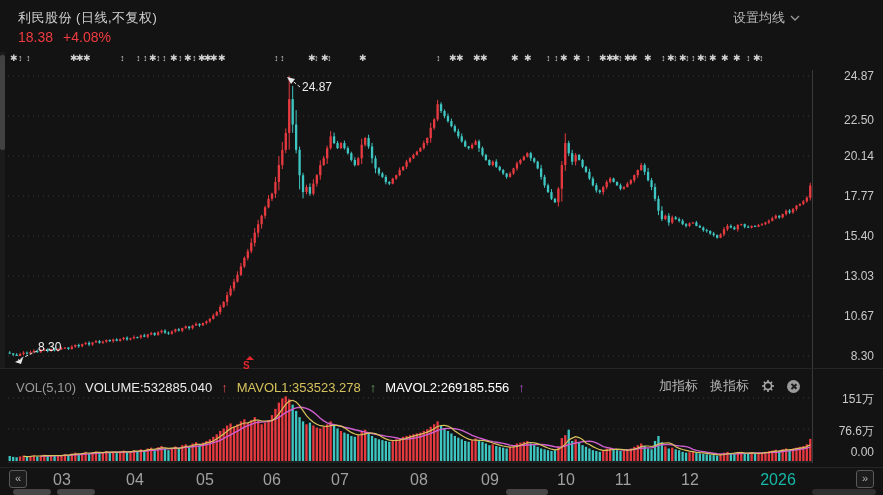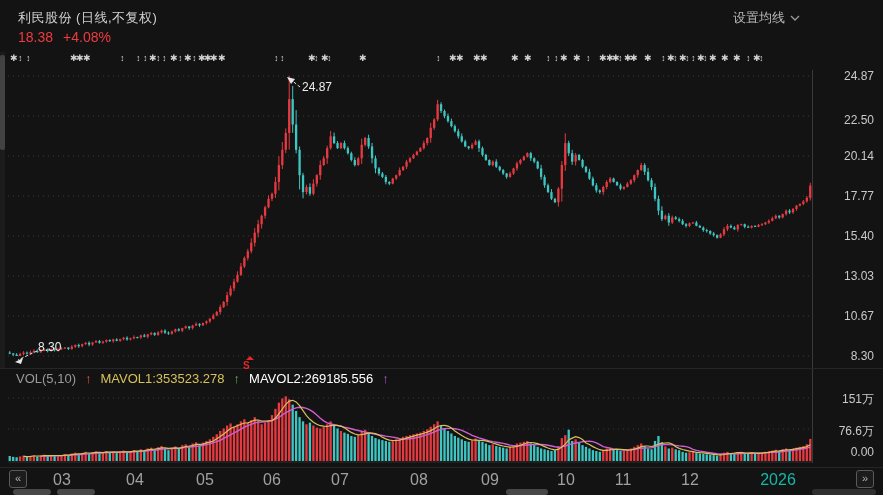--- a/index.html
+++ b/index.html
@@ -21,21 +21,21 @@
   #chart-svg{left:0;top:0;}
   
   .ylab{position:absolute;left:818px;width:56px;text-align:right;font-size:12px;color:#c9c9c9;}
   
   #peak-label{left:302px;top:80px;font-size:12px;color:#ececec;}
   #low-label{left:38px;top:340px;font-size:12px;color:#ececec;}
   #sell-marker{left:243px;top:357px;font-size:10px;font-weight:bold;color:#e8262d;border-top:3px solid transparent;}
   #sell-marker:before{content:"";position:absolute;left:3px;top:-4px;border-left:4px solid transparent;
       border-right:4px solid transparent;border-bottom:4px solid #e8262d;}
   
-  #vol-header{left:0;right:0;top:371px;height:24px;display:flex;align-items:flex-start;
+  #vol-header{left:0;right:0;top:371px;height:24px;display:flex;align-items:flex-end;
       justify-content:space-between;font-size:13px;}
   #vol-header .lft{display:flex;align-items:center;gap:9px;margin-left:16px;}
   #vol-header .rgt{display:flex;align-items:center;gap:12px;margin-right:83px;color:#b8b8b8;}
   .c-gray{color:#9a9a9a;} .c-white{color:#eaeaea;} .c-yel{color:#d6c25c;} .c-mag{color:#ffffff;}
   .arr1{color:#ef5048;} .arr2{color:#74b060;} .arr3{color:#b455d8;}
   .tool{cursor:pointer;}
   #close-ind{width:13px;height:13px;border-radius:50%;background:#9a9a9a;position:relative;cursor:pointer;}
   #close-ind:before,#close-ind:after{content:"";position:absolute;left:6px;top:3px;width:1.6px;height:7px;background:#1a1a1a;}
   #close-ind:before{transform:rotate(45deg);} #close-ind:after{transform:rotate(-45deg);}
   
@@ -870,25 +870,40 @@
     </div>
   <div id="volume-axis">
       <span class="ylab" style="top: 391px;">151万</span>
       <span class="ylab" style="top: 423px;">76.6万</span>
       <span class="ylab" style="top: 445px;">0.00</span>
     </div>
 
   <div id="vol-header" class="abs">
     <div class="lft">
       <span class="c-gray">VOL(5,10)</span>
+      <span class="c-white">VOLUME:532885.040</span>
       <span class="arr1">↑</span>
       <span class="c-yel">MAVOL1:353523.278</span>
       <span class="arr2">↑</span>
       <span class="c-mag">MAVOL2:269185.556</span>
       <span class="arr3">↑</span>
+    </div>
+    <div class="rgt">
+      <span class="tool">加指标</span>
+      <span class="tool">换指标</span>
+      <svg width="14" height="14" viewBox="0 0 14 14" class="tool">
+        <g stroke="#a8a8a8" stroke-width="1.6">
+          <line x1="7" y1="1" x2="7" y2="13"></line>
+            <line x1="1" y1="7" x2="13" y2="7"></line>
+          <line x1="2.8" y1="2.8" x2="11.2" y2="11.2"></line>
+            <line x1="11.2" y1="2.8" x2="2.8" y2="11.2"></line>
+        </g>
+        <circle cx="7" cy="7" r="3.6" fill="#131313" stroke="#a8a8a8" stroke-width="1.6"></circle>
+      </svg>
+      <div id="close-ind"></div>
     </div>
   </div>
 
   <div id="time-axis" class="abs">
     <div id="prev-btn" class="navbtn">«</div>
     <div id="next-btn" class="navbtn">»</div>
   <span class="tlab" style="left: 62px;">03</span>
       <span class="tlab" style="left: 135px;">04</span>
       <span class="tlab" style="left: 205px;">05</span>
       <span class="tlab" style="left: 272px;">06</span>

